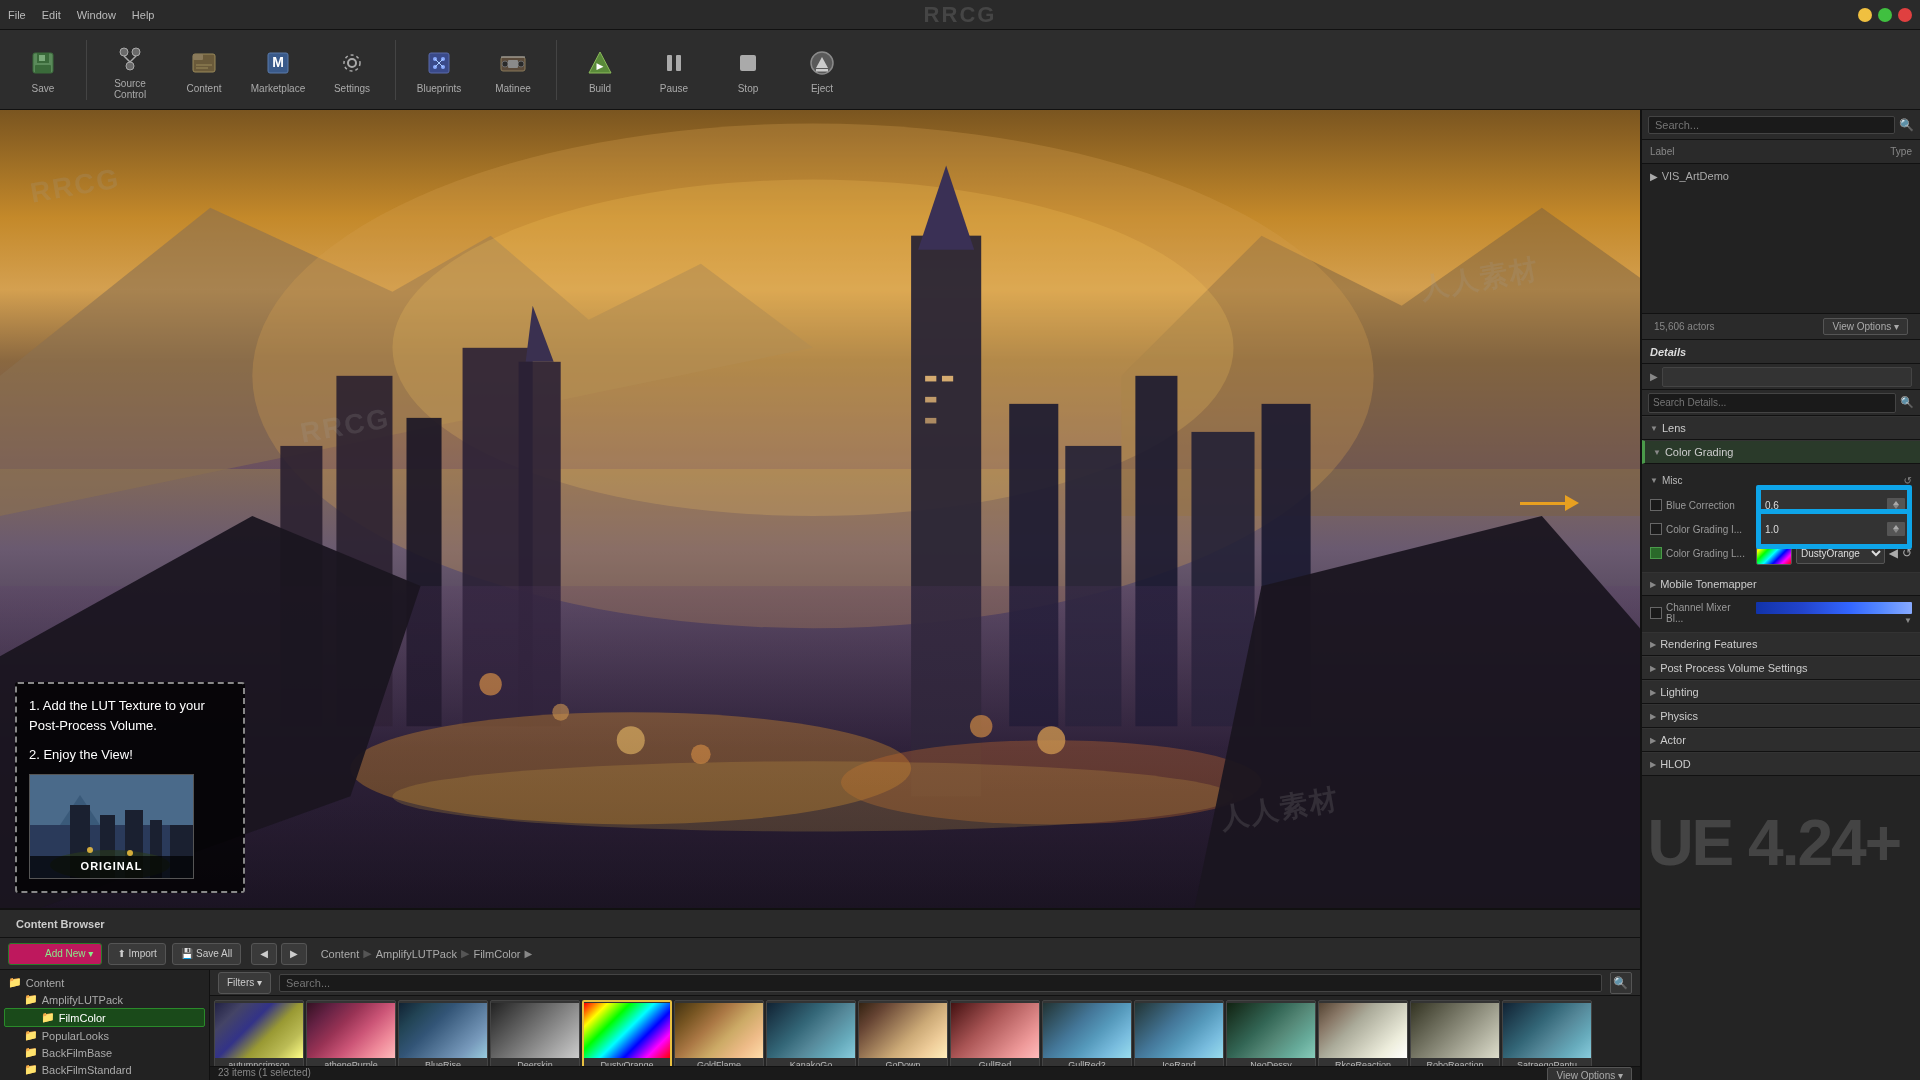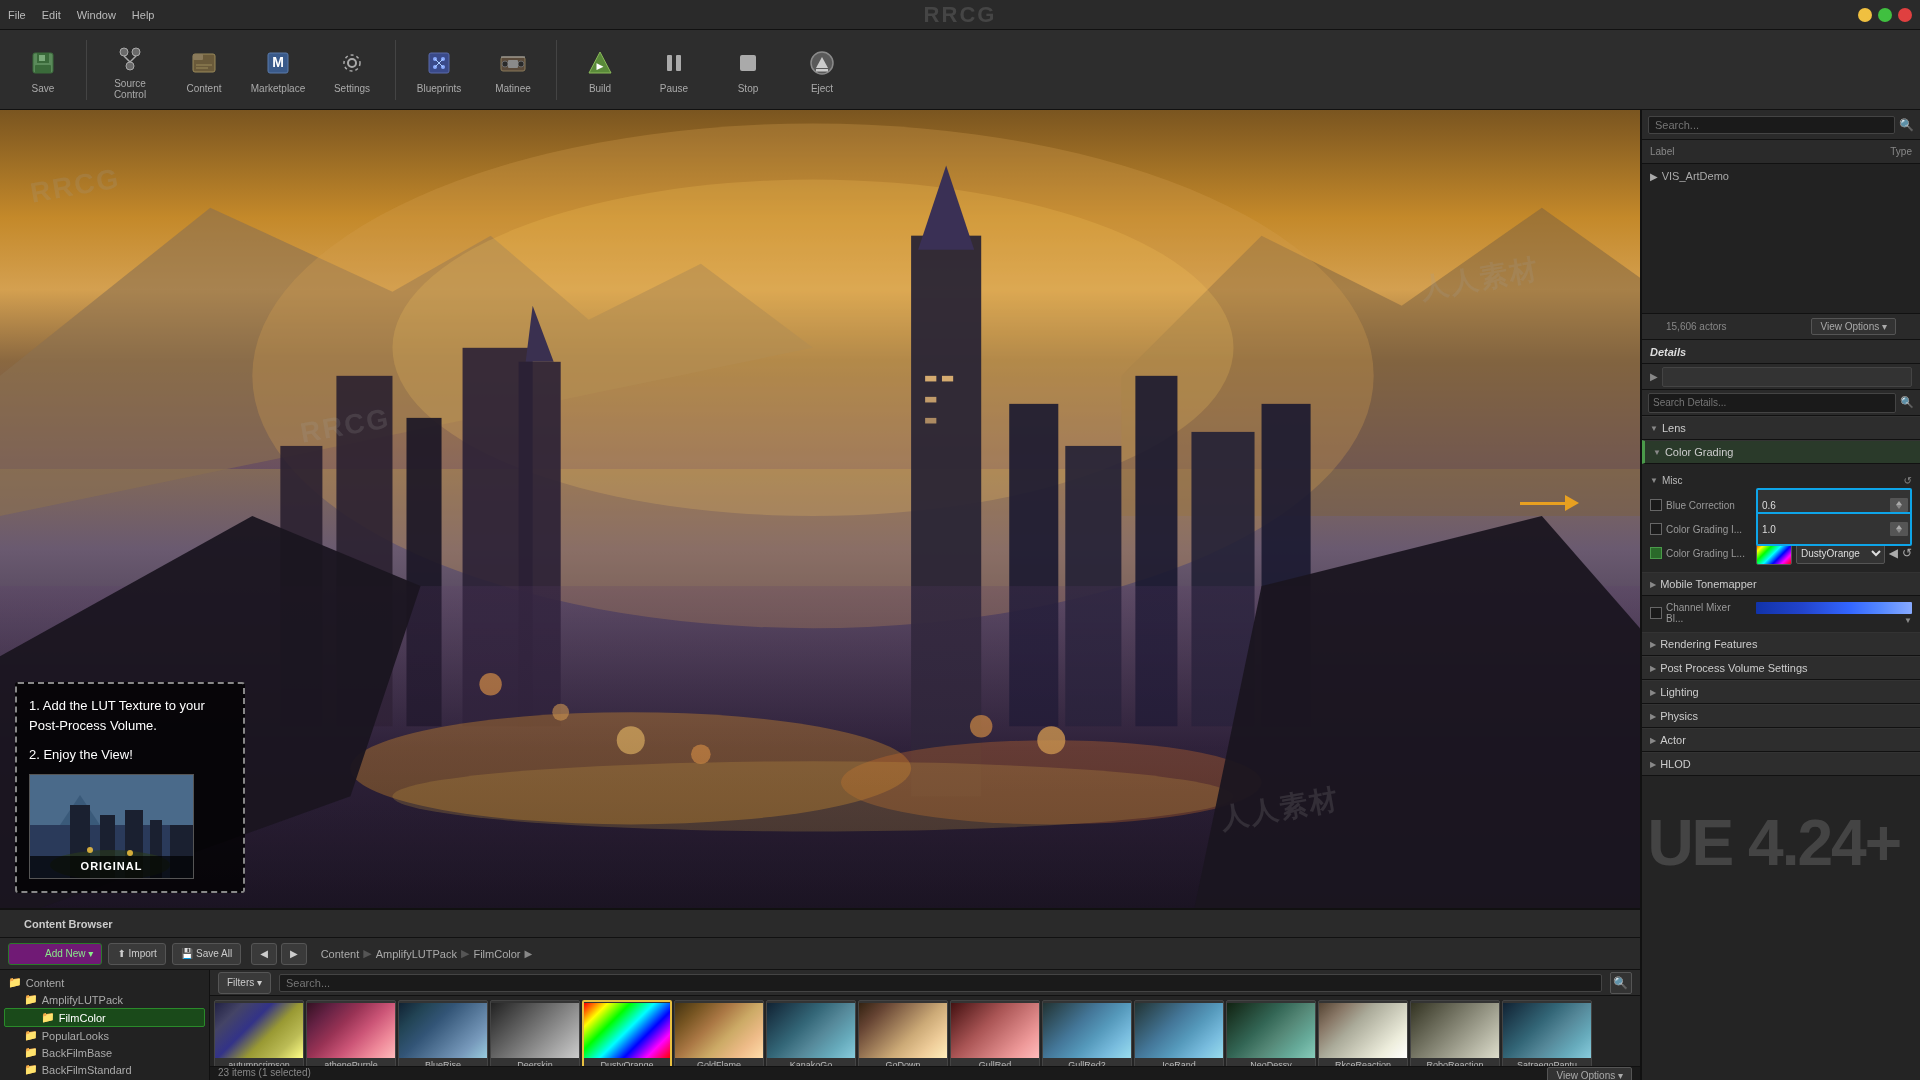--- a/index.html
+++ b/index.html
@@ -226,21 +226,21 @@
       background: #252525;
       border-top: 2px solid #111;
       display: flex;
       flex-direction: column;
     }
     #cb-header {
       height: 28px;
       background: #2a2a2a;
       display: flex;
       align-items: center;
-      padding: 0 24px;
+      padding: 0 16px;
       gap: 8px;
       border-bottom: 1px solid #111;
     }
     #cb-header-title {
       font-size: 11px;
       color: #ccc;
       font-weight: bold;
     }
     #cb-body {
       flex: 1;
@@ -404,21 +404,21 @@
       cursor: pointer;
       display: flex;
       align-items: center;
       gap: 4px;
     }
     #rp-actors-bar {
       height: 26px;
       background: #2a2a2a;
       display: flex;
       align-items: center;
-      padding: 0 24px;
+      padding: 0 12px;
       gap: 8px;
       border-bottom: 1px solid #111;
       font-size: 10px;
       color: #888;
     }
     #rp-details {
       flex: 1;
       overflow-y: auto;
       background: #242424;
     }
@@ -451,21 +451,21 @@
       font-size: 10px;
       color: #999;
       display: flex;
       align-items: center;
       gap: 4px;
     }
     .rp-field-value {
       flex: 1;
       height: 18px;
       background: #333;
-      border: 2px solid #0ea5e9;
+      border: 5px solid #0ea5e9;
       border-radius: 2px;
       display: flex;
       align-items: center;
       padding: 15px 4px;
       font-size: 10px;
       color: #ddd;
       position: relative;
     }
     .rp-checkbox {
       width: 12px;
@@ -550,21 +550,21 @@
       border: 1px solid #555;
       border-radius: 3px;
       color: #ccc;
       font-size: 10px;
       padding: 0 8px;
       cursor: pointer;
       display: flex;
       align-items: center;
       gap: 4px;
     }
-    .cb-btn.green { background: #701a75; border-color: #2a7a2a; color: #8aea8a; padding-left: 36px; }
+    .cb-btn.green { background: #be185d; border-color: #2a7a2a; color: #8aea8a; padding-left: 36px; }
 
     
     .view-options-btn {
       background: #333;
       border: 1px solid #555;
       border-radius: 2px;
       color: #aaa;
       font-size: 10px;
       padding: 2px 8px;
       cursor: pointer;

